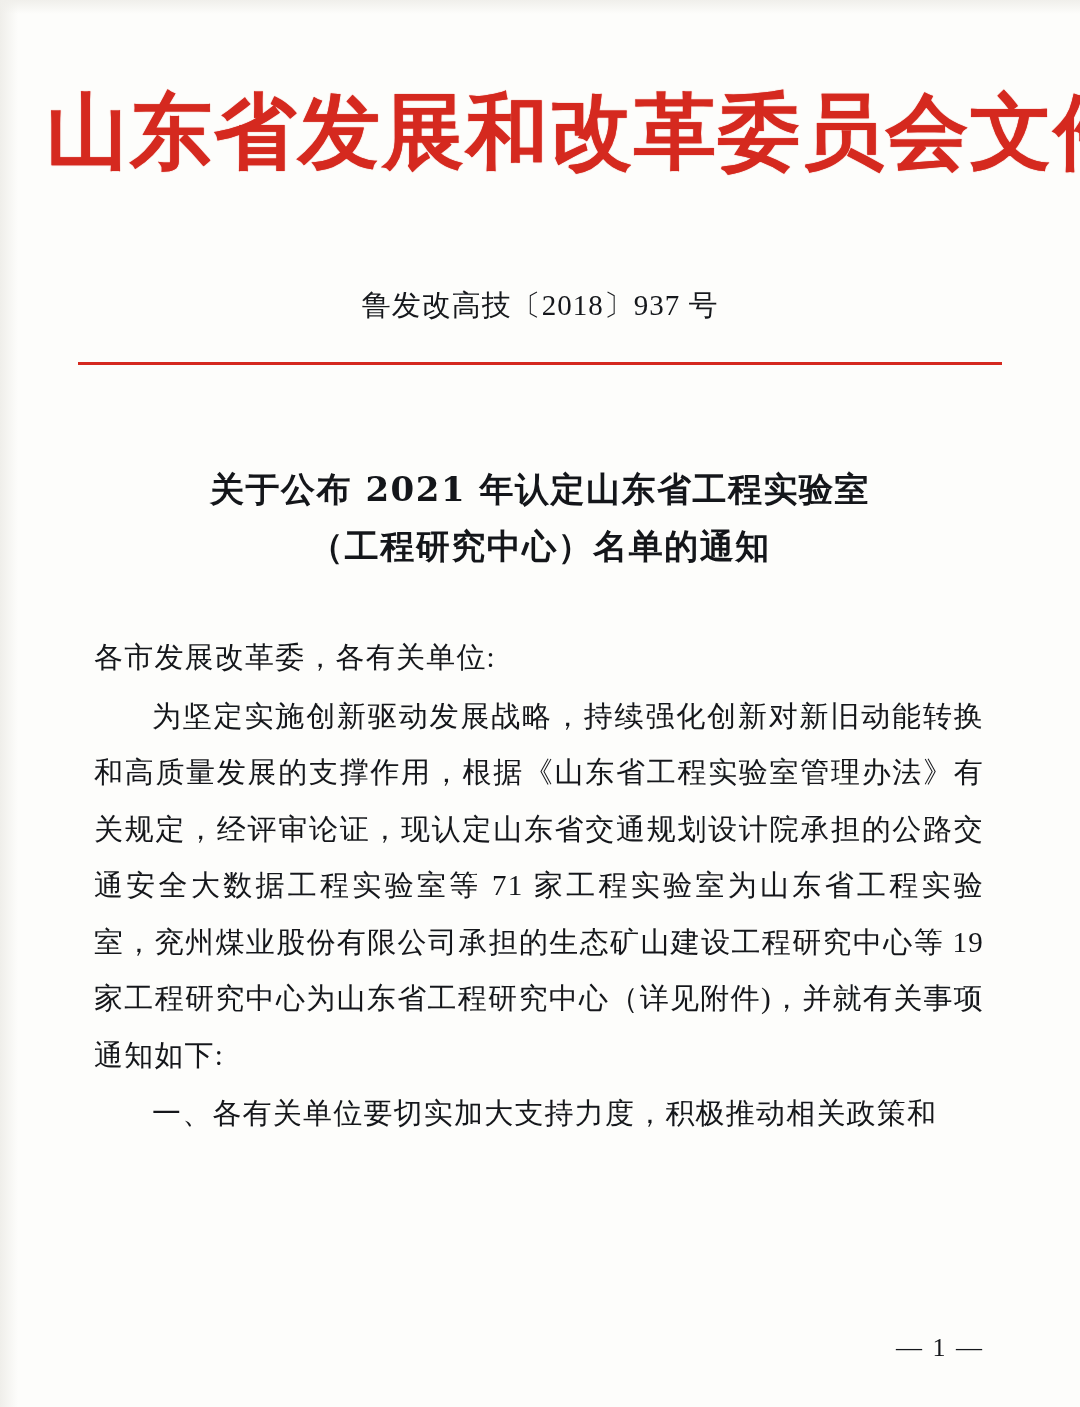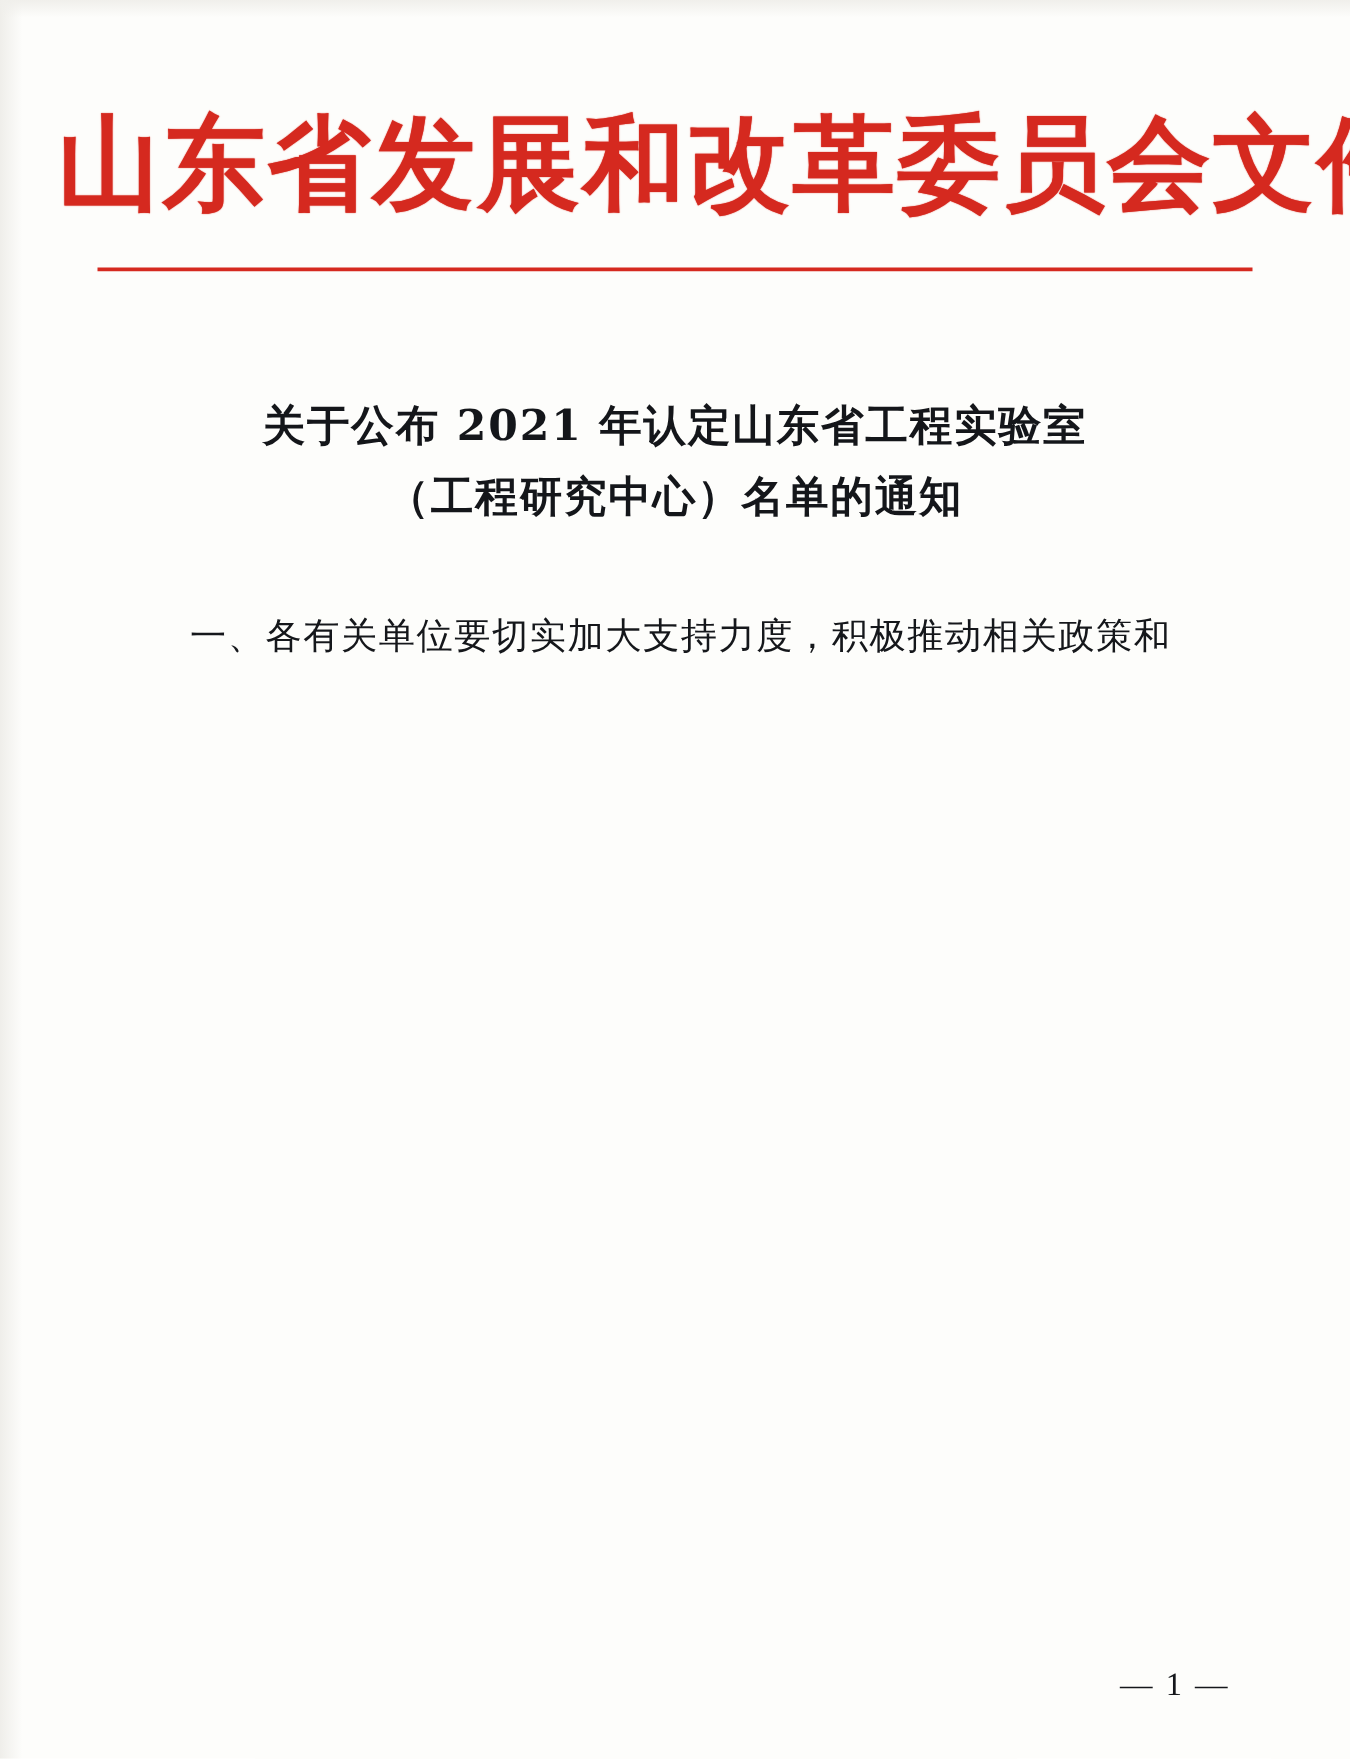--- a/index.html
+++ b/index.html
@@ -127,27 +127,32 @@
 
 <div class="page">
 
   <div class="scan-edge-left"></div>
   <div class="scan-edge-top"></div>
 
   <div class="masthead">
     <div class="masthead-title">山东省发展和改革委员会文件</div>
   </div>
 
+  <div class="doc-number-wrap">
+    <span class="doc-number">鲁发改高技〔2018〕937 号</span>
+  </div>
 
   <div class="red-rule"></div>
 
   <div class="title-block">
     <div class="title-line">关于公布 2021 年认定山东省工程实验室</div>
     <div class="title-line">（工程研究中心）名单的通知</div>
   </div>
 
   <div class="body-block">
+    <div class="salutation">各市发展改革委，各有关单位:</div>
+    <div class="para">为坚定实施创新驱动发展战略，持续强化创新对新旧动能转换和高质量发展的支撑作用，根据《山东省工程实验室管理办法》有关规定，经评审论证，现认定山东省交通规划设计院承担的公路交通安全大数据工程实验室等 71 家工程实验室为山东省工程实验室，兖州煤业股份有限公司承担的生态矿山建设工程研究中心等 19 家工程研究中心为山东省工程研究中心（详见附件)，并就有关事项通知如下:</div>
     <div class="para">一、各有关单位要切实加大支持力度，积极推动相关政策和</div>
   </div>
 
   <div class="page-footer">— 1 —</div>
 
 </div>
 
 </body></html>

